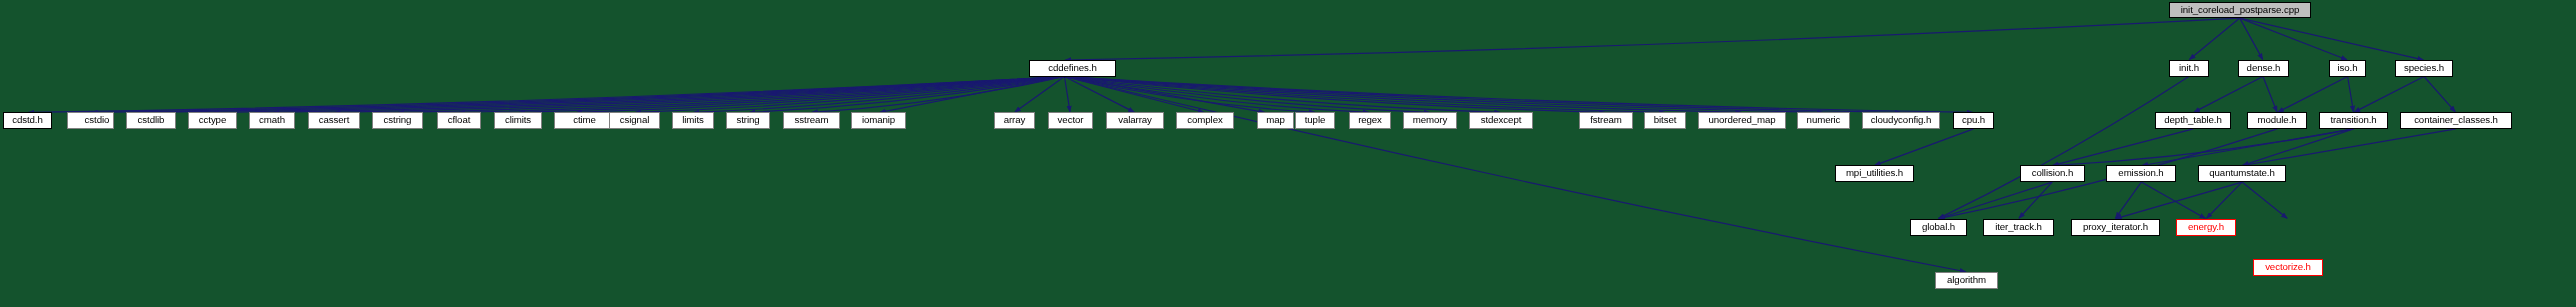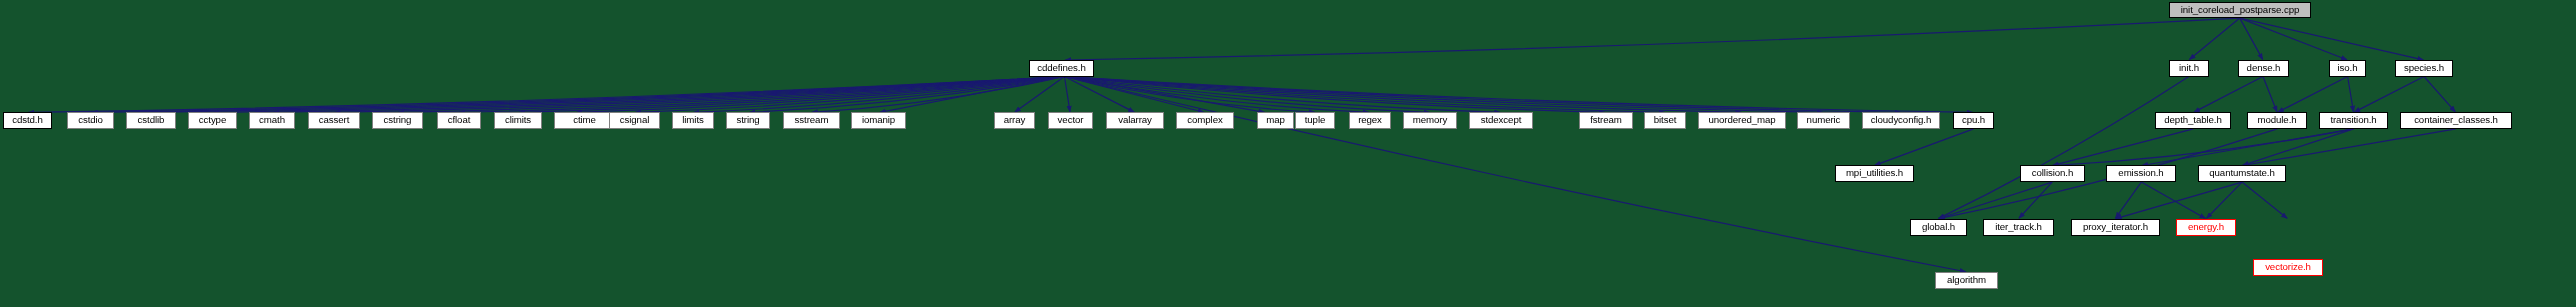--- a/index.html
+++ b/index.html
@@ -135,27 +135,27 @@
       </div>
       <div class="node strong" style="left: 2238px; top: 60px; width: 51px;">
         <span class="label">dense.h</span>
       </div>
       <div class="node strong" style="left: 2329px; top: 60px; width: 37px;">
         <span class="label">iso.h</span>
       </div>
       <div class="node strong" style="left: 2395px; top: 60px; width: 58px;">
         <span class="label">species.h</span>
       </div>
-      <div class="node strong" style="left: 1029px; top: 60px; width: 65px;">
+      <div class="node strong" style="left: 1029px; top: 60px; width: 87px;">
         <span class="label">cddefines.h</span>
       </div>
       <div class="node strong" style="left: 3px; top: 112px; width: 49px;">
         <span class="label">cdstd.h</span>
       </div>
-      <div class="node" style="left: 67px; top: 112px; width: 47px;">
+      <div class="node" style="left: 67px; top: 112px; width: 47px; justify-content: flex-end;">
         <span class="label">cstdio</span>
       </div>
       <div class="node" style="left: 126px; top: 112px; width: 50px;">
         <span class="label">cstdlib</span>
       </div>
       <div class="node" style="left: 188px; top: 112px; width: 49px;">
         <span class="label">cctype</span>
       </div>
       <div class="node" style="left: 249px; top: 112px; width: 46px;">
         <span class="label">cmath</span>

